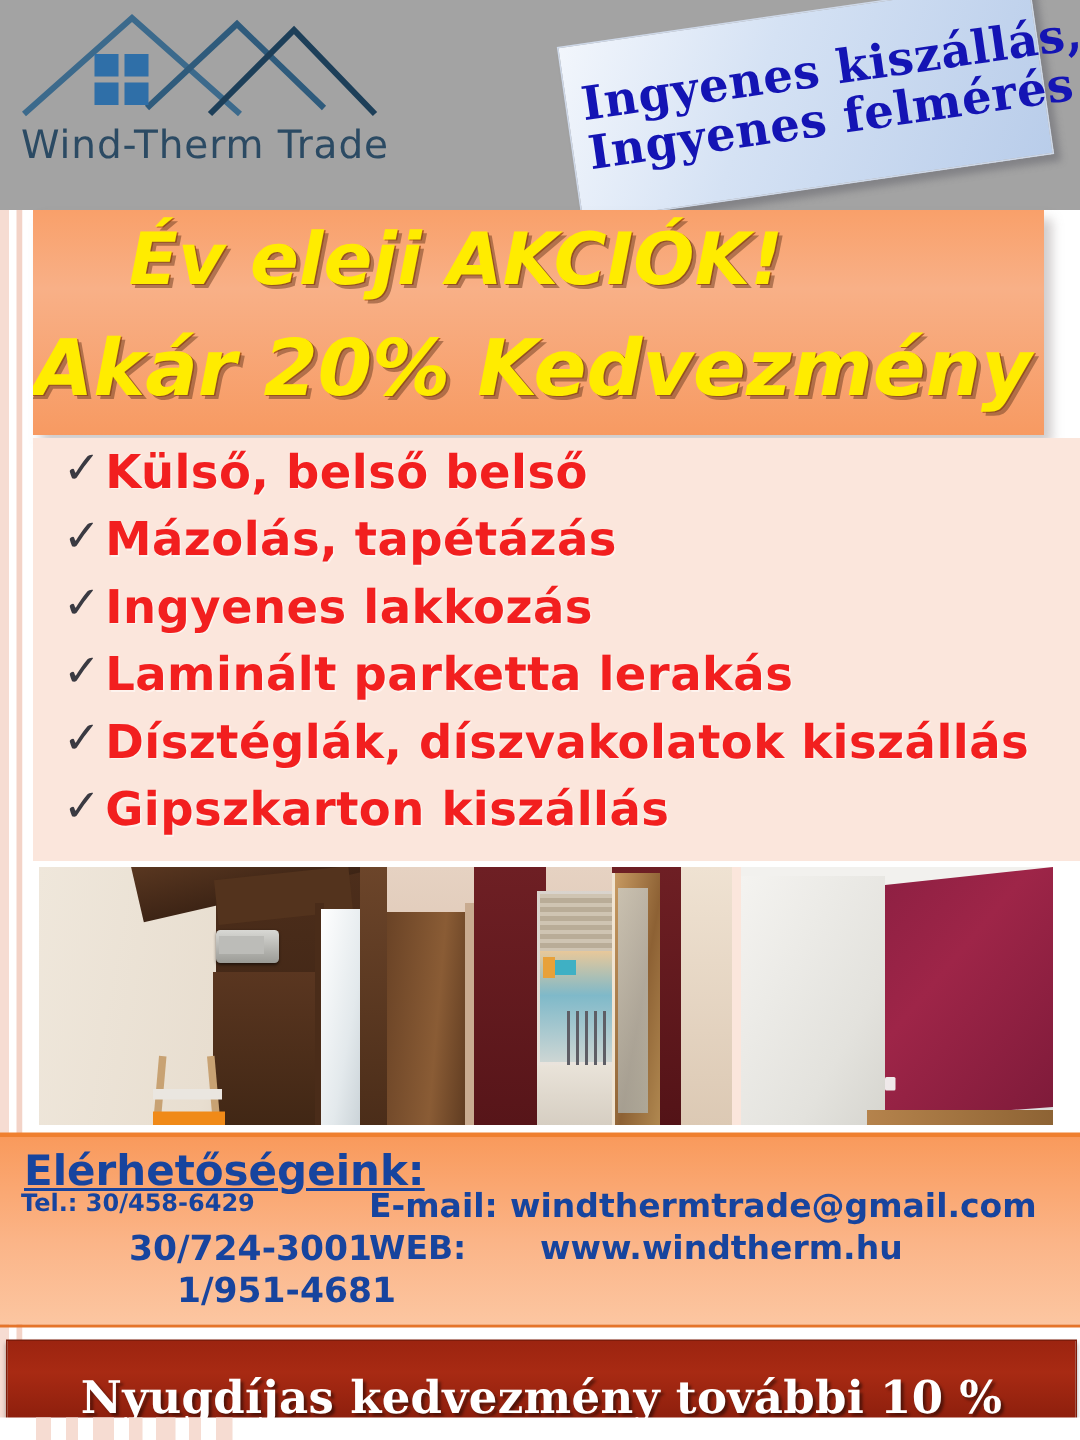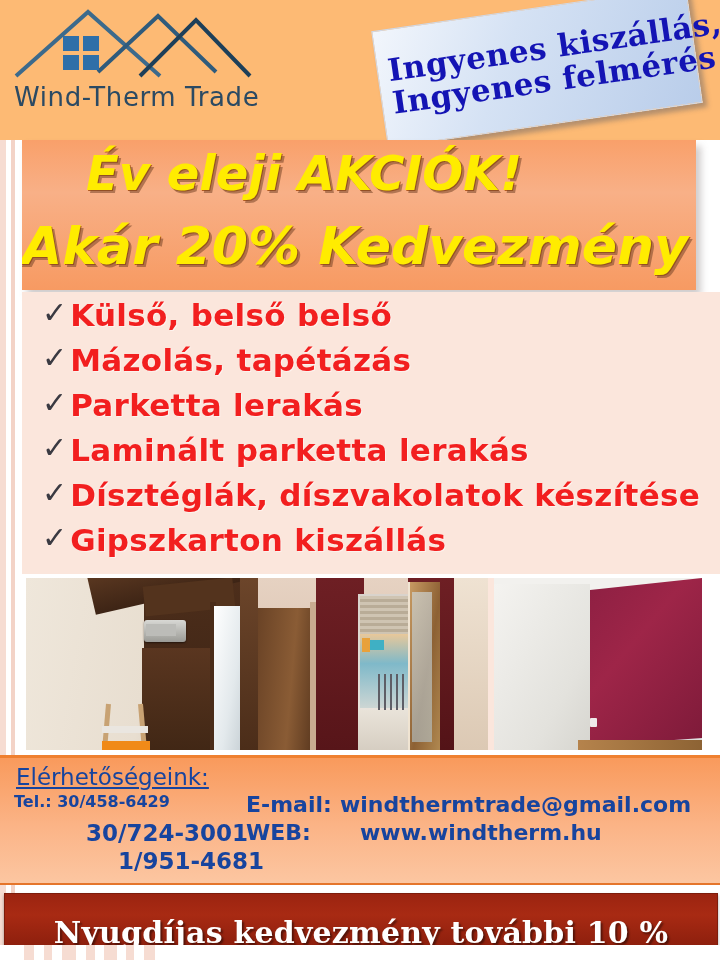--- a/index.html
+++ b/index.html
@@ -19,21 +19,21 @@
   
   .edge-strip{position:absolute;top:0;bottom:0;pointer-events:none;}
   .edge-1{left:0;width:6px;background:#f6dcd2;}
   .edge-2{left:6px;width:5px;background:#ffffff;}
   .edge-3{left:11px;width:4px;background:#f3d3c7;}
   .edge-4{left:15px;width:6px;background:#ffffff;}
 
   
   #header{
     position:absolute;left:0;top:0;width:720px;height:140px;
-    background:#fdba74;
+    background:#a3a3a3;
   }
   .logo-wrap{position:absolute;left:10px;top:4px;width:300px;height:126px;}
   .logo-svg{position:absolute;left:0;top:0;}
   .logo-text{
     position:absolute;left:4px;top:78px;width:290px;
     font-family:"DejaVu Sans", sans-serif;
     font-size:26px;letter-spacing:.6px;
     color:#2b4a63;font-weight:400;white-space:nowrap;
   }
 
@@ -149,21 +149,21 @@
   
   #contact{
     position:absolute;left:0;top:755px;width:720px;height:130px;
     background:linear-gradient(180deg,#f99a5c 0%,#fbb487 55%,#fcc6a1 100%);
     border-top:3px solid #ef8030;
     border-bottom:2px solid #e5752a;
     box-sizing:border-box;
   }
   .c-head{
     position:absolute;left:16px;top:6px;
-    font-family:"DejaVu Sans", sans-serif;font-weight:normal;font-size:23px;
+    font-family:"DejaVu Sans", sans-serif;font-weight:bold;font-size:28px;
     color:#17449e;text-decoration:underline;white-space:nowrap;
   }
   .c-row{position:absolute;font-family:"DejaVu Sans", sans-serif;font-weight:bold;color:#17449e;white-space:nowrap;}
   .c-tel1{left:14px;top:34px;font-size:16px;}
   .c-tel2{left:86px;top:62px;font-size:23px;}
   .c-tel3{left:118px;top:90px;font-size:23px;text-align:right;}
   .c-mail-label{left:246px;top:34px;font-size:22px;}
   .c-mail-val{left:340px;top:34px;font-size:22px;}
   .c-web-label{left:246px;top:62px;font-size:22px;}
   .c-web-val{left:360px;top:62px;font-size:22px;text-align:center;}
@@ -224,29 +224,29 @@
     <div class="svc-item">
       <span class="check">✓</span>
       <span class="svc-label">Külső, belső belső</span>
     </div>
     <div class="svc-item">
       <span class="check">✓</span>
       <span class="svc-label">Mázolás, tapétázás</span>
     </div>
     <div class="svc-item">
       <span class="check">✓</span>
-      <span class="svc-label">Parketta lerakás</span>
+      <span class="svc-label">Ingyenes lakkozás</span>
     </div>
     <div class="svc-item">
       <span class="check">✓</span>
       <span class="svc-label">Laminált parketta lerakás</span>
     </div>
     <div class="svc-item">
       <span class="check">✓</span>
-      <span class="svc-label">Dísztéglák, díszvakolatok készítése</span>
+      <span class="svc-label">Dísztéglák, díszvakolatok kiszállás</span>
     </div>
     <div class="svc-item">
       <span class="check">✓</span>
       <span class="svc-label">Gipszkarton kiszállás</span>
     </div>
   </div>
 
   <div id="photos">
 
     <div class="photo p1">

